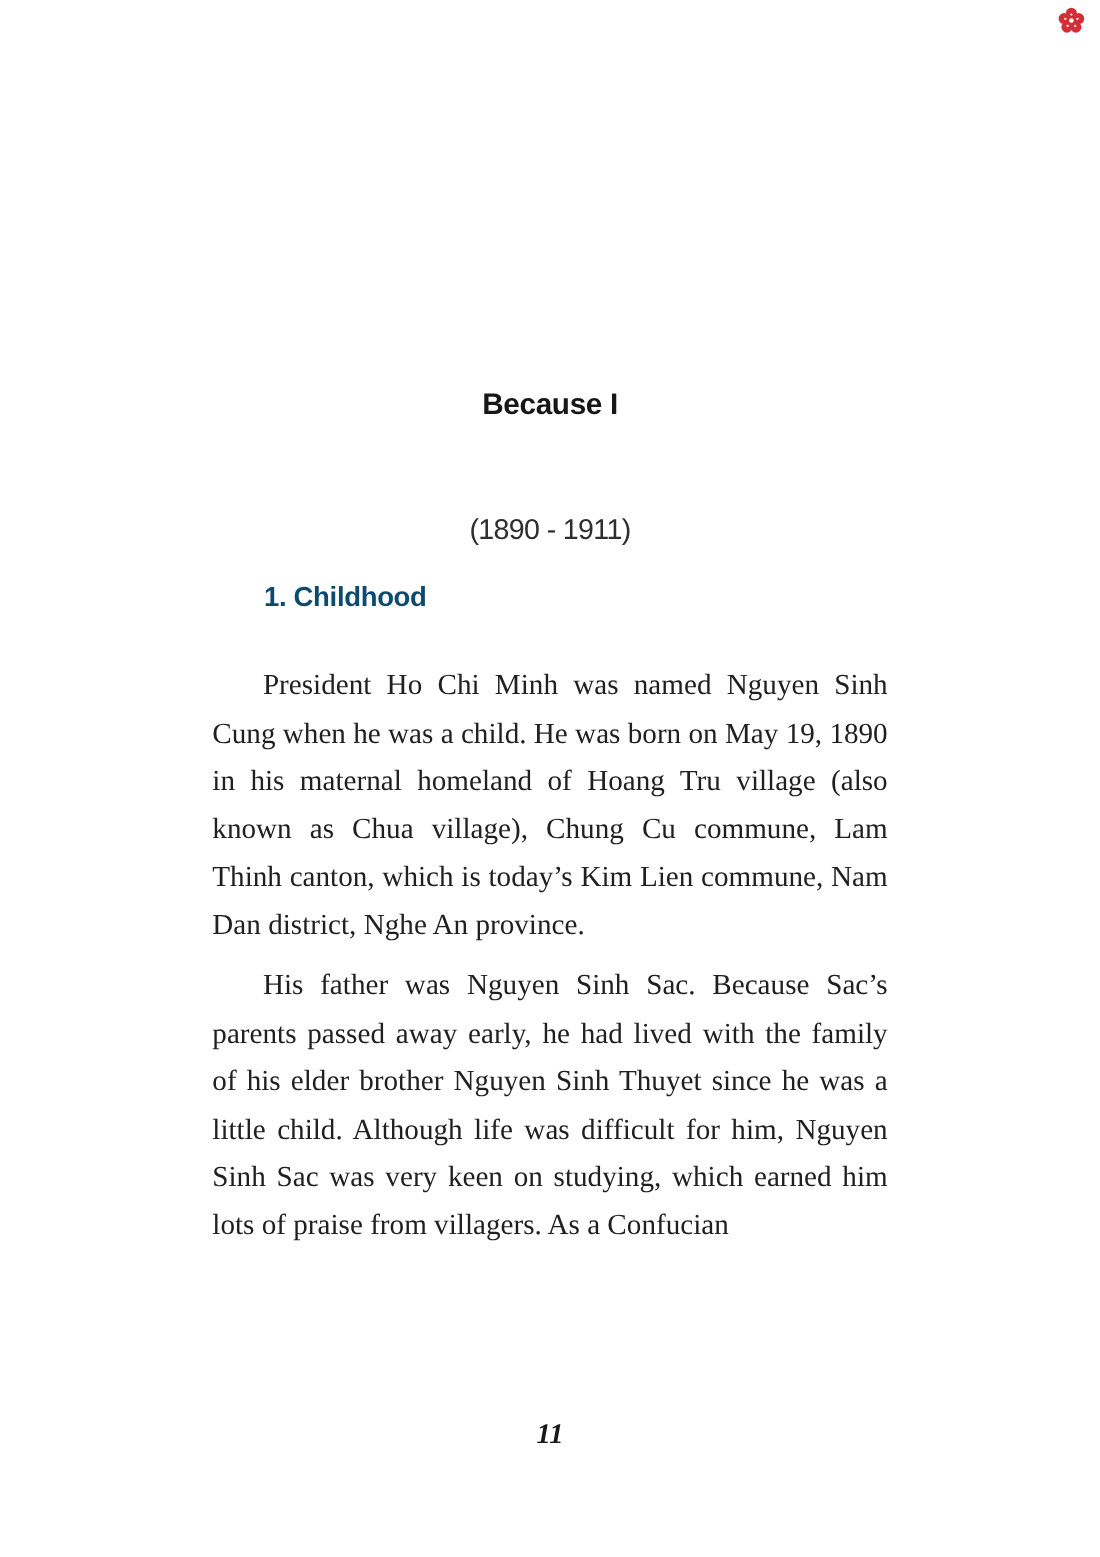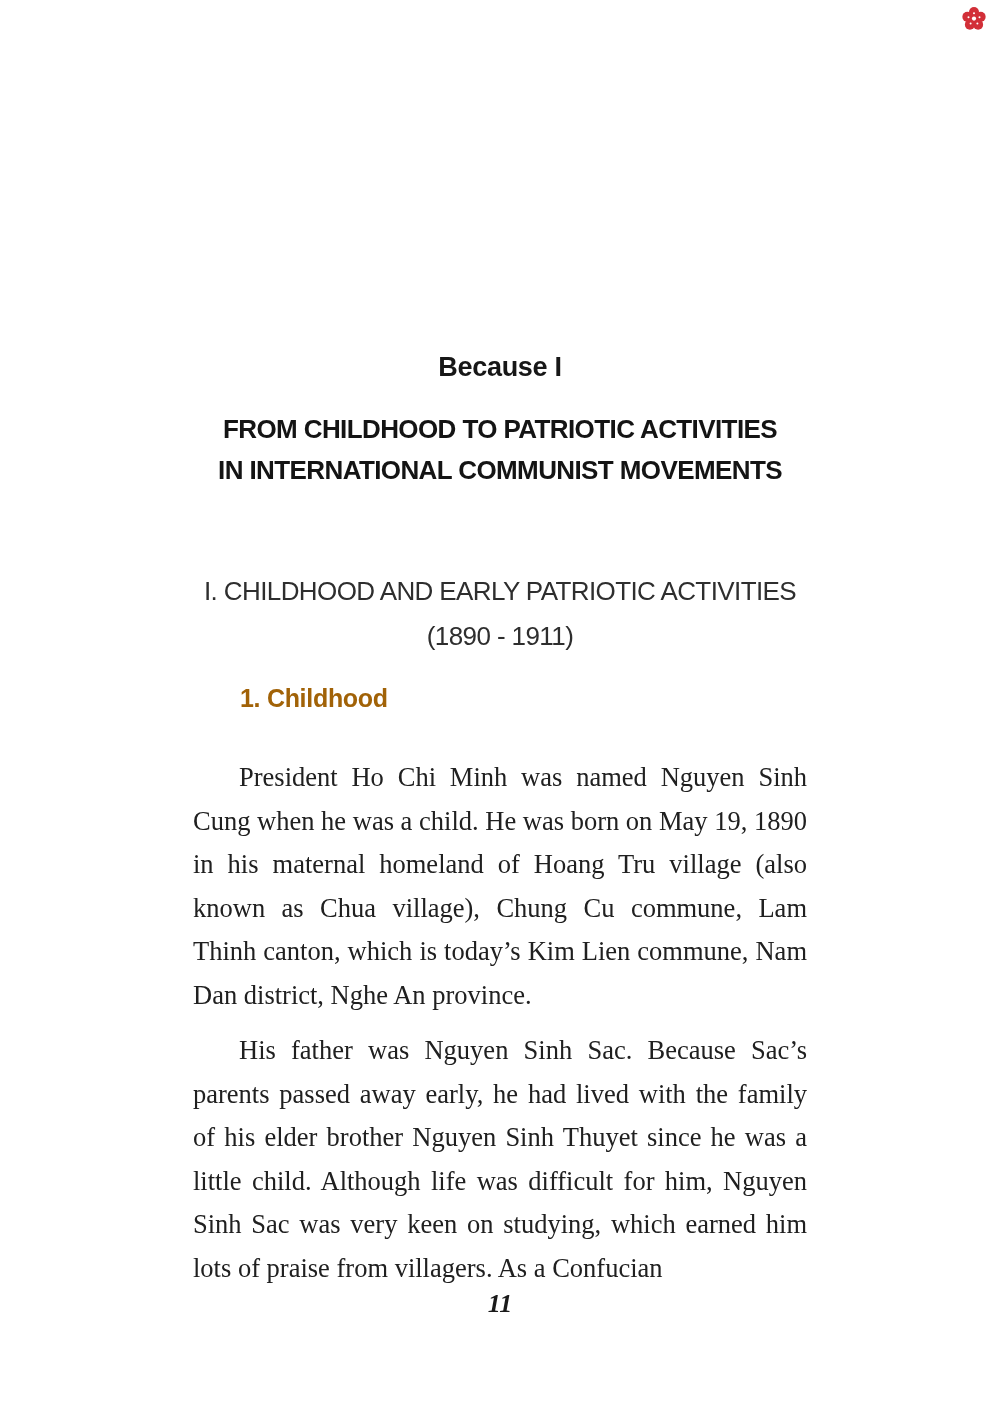--- a/index.html
+++ b/index.html
@@ -64,21 +64,21 @@
     letter-spacing: -0.6px;
   }
 
   .subsection-heading {
     margin-top: 26px;
     padding-left: 47px;
     font-family: "Liberation Sans", sans-serif;
     font-weight: 700;
     font-size: 25px;
     line-height: 27px;
-    color: #a16207;
+    color: #0c4a6e;
     letter-spacing: -0.3px;
   }
 
   .body-paragraph {
     margin-top: 12px;
     font-family: "Liberation Serif", serif;
     font-size: 26.5px;
     line-height: 43.5px;
     text-align: justify;
     text-indent: 46px;
@@ -123,27 +123,22 @@
       <circle cx="16.4" cy="17.6" r="1.0" fill="#ffffff"></circle>
       <circle cx="9.6" cy="17.6" r="1.0" fill="#ffffff"></circle>
       <circle cx="7.5" cy="11.2" r="1.0" fill="#ffffff"></circle>
     </svg>
   </span>
 
   <div class="content">
 
     <div class="chapter-label">Because I</div>
 
-    <div class="chapter-title">
-      <div>FROM CHILDHOOD TO PATRIOTIC ACTIVITIES</div>
-      <div>IN INTERNATIONAL COMMUNIST MOVEMENTS</div>
-    </div>
 
     <div class="section-heading">
-      <div>I. CHILDHOOD AND EARLY PATRIOTIC ACTIVITIES</div>
       <div>(1890 - 1911)</div>
     </div>
 
     <div class="subsection-heading">1. Childhood</div>
 
     <p class="body-paragraph first">President Ho Chi Minh was named Nguyen Sinh Cung when he was a child. He was born on May 19, 1890 in his maternal homeland of Hoang Tru village (also known as Chua village), Chung Cu commune, Lam Thinh canton, which is today’s Kim Lien commune, Nam Dan district, Nghe An province.</p>
 
     <p class="body-paragraph">His father was Nguyen Sinh Sac. Because Sac’s parents passed away early, he had lived with the family of his elder brother Nguyen Sinh Thuyet since he was a little child. Although life was difficult for him, Nguyen Sinh Sac was very keen on studying, which earned him lots of praise from villagers. As a Confucian</p>
 
   </div>

